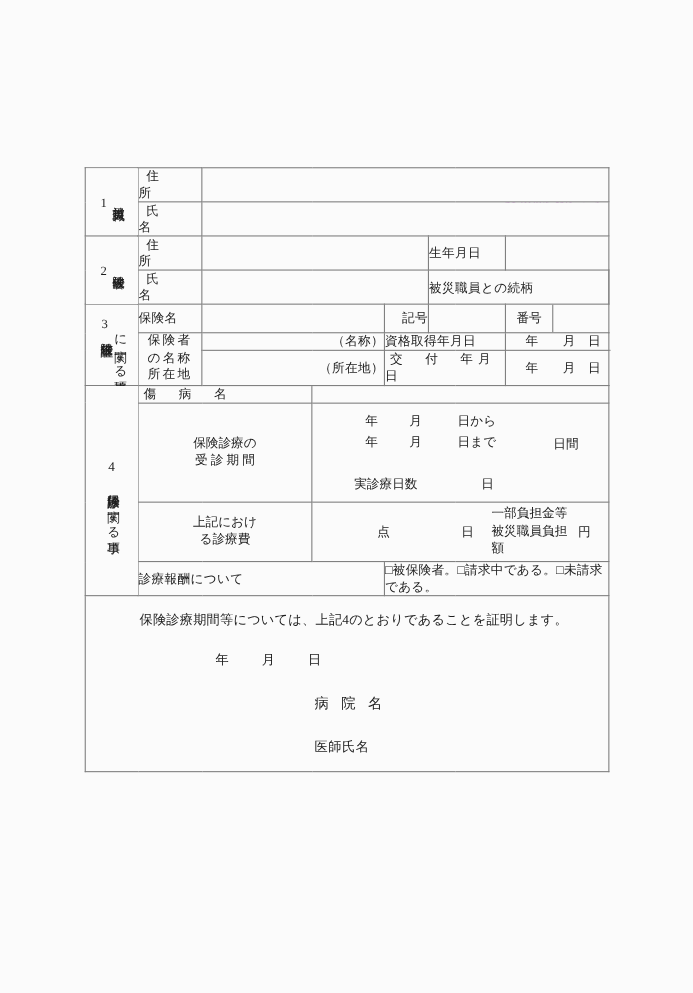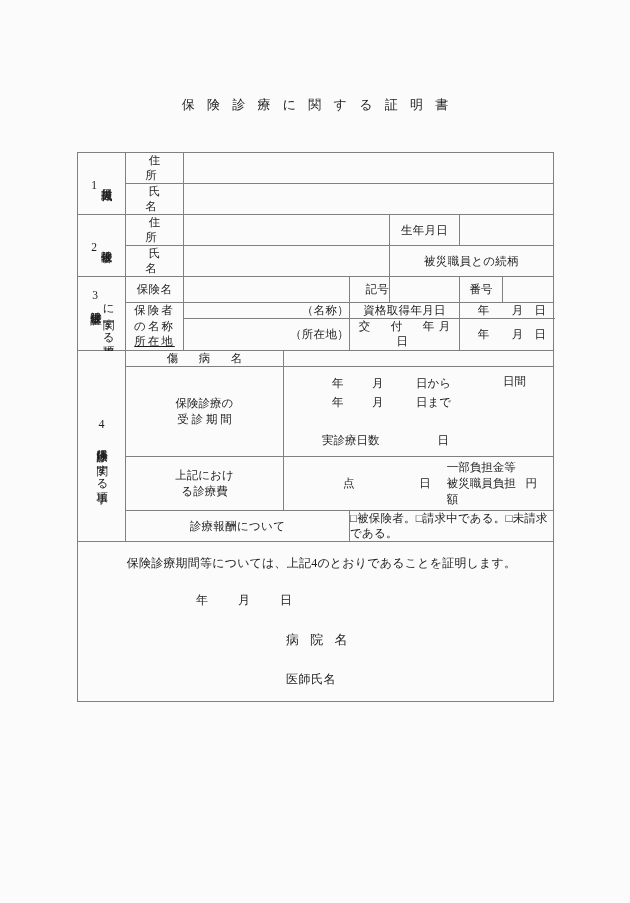--- a/index.html
+++ b/index.html
@@ -113,21 +113,20 @@
     padding-top: 10px;
     box-sizing: border-box;
   }
   .sec4-num {
     font-size: 12px;
     margin-bottom: 8px;
   }
 
   
   .lbl {
-    text-align: center;
     padding: 5px 4px;
     letter-spacing: 0.3px;
   }
   .lbl-sp {
     letter-spacing: 7px;
     text-indent: 7px;
   }
   .lbl-sp4 {
     letter-spacing: 4.5px;
     text-indent: 4.5px;
@@ -156,21 +155,21 @@
 
   
   .period-wrap {
     display: flex;
     flex-direction: column;
     padding: 7px 0 8px 0;
   }
   .period-top {
     display: flex;
     flex-direction: row;
-    align-items: flex-start;
+    align-items: flex-end;
   }
   .period-dates {
     width: 215px;
     text-align: center;
     line-height: 1.65;
   }
   .period-dates .d1 { display: inline-block; width: 40px; text-align: left;}
   .period-dates .d2 { display: inline-block; width: 44px; text-align: left;}
   .period-days {
     padding-left: 4px;
@@ -238,21 +237,20 @@
     padding-left: 208px;
     font-size: 12px;
     letter-spacing: 0.5px;
   }
 </style>
 </head>
 <body>
 
 <div class="page">
 
-  <div class="doc-title">保 険 診 療 に 関 す る 証 明 書</div>
   <div class="form-code">要領様式第18号</div>
 
   <table class="tbl">
     <colgroup>
       <col style="width:48px">
       <col style="width:58px">
       <col style="width:100px">
       <col style="width:66px">
       <col style="width:40px">
       <col style="width:24px">
@@ -317,21 +315,21 @@
             <td style="border:0;">&nbsp;</td>
           </tr>
         </tbody>
             </table>
       </td>
     </tr>
     <tr>
       <td rowspan="2" class="lbl-multi">
         <div style="letter-spacing:2px;">保険者</div>
         <div style="letter-spacing:2px;">の名称</div>
-        <div style="letter-spacing:2px;text-decoration:underline;">所在地</div>
+        <div style="letter-spacing:2px;">所在地</div>
       </td>
       <td colspan="2" class="lbl lbl-left">（名称）</td>
       <td colspan="3" class="lbl">資格取得年月日</td>
       <td colspan="2" class="ymd">
         <span class="g1">年</span><span class="g2">月</span><span>日</span>
       </td>
     </tr>
     <tr>
       <td colspan="2" class="lbl lbl-left">（所在地）</td>
       <td colspan="3" class="lbl lbl-sp4">交　付　年月日</td>

